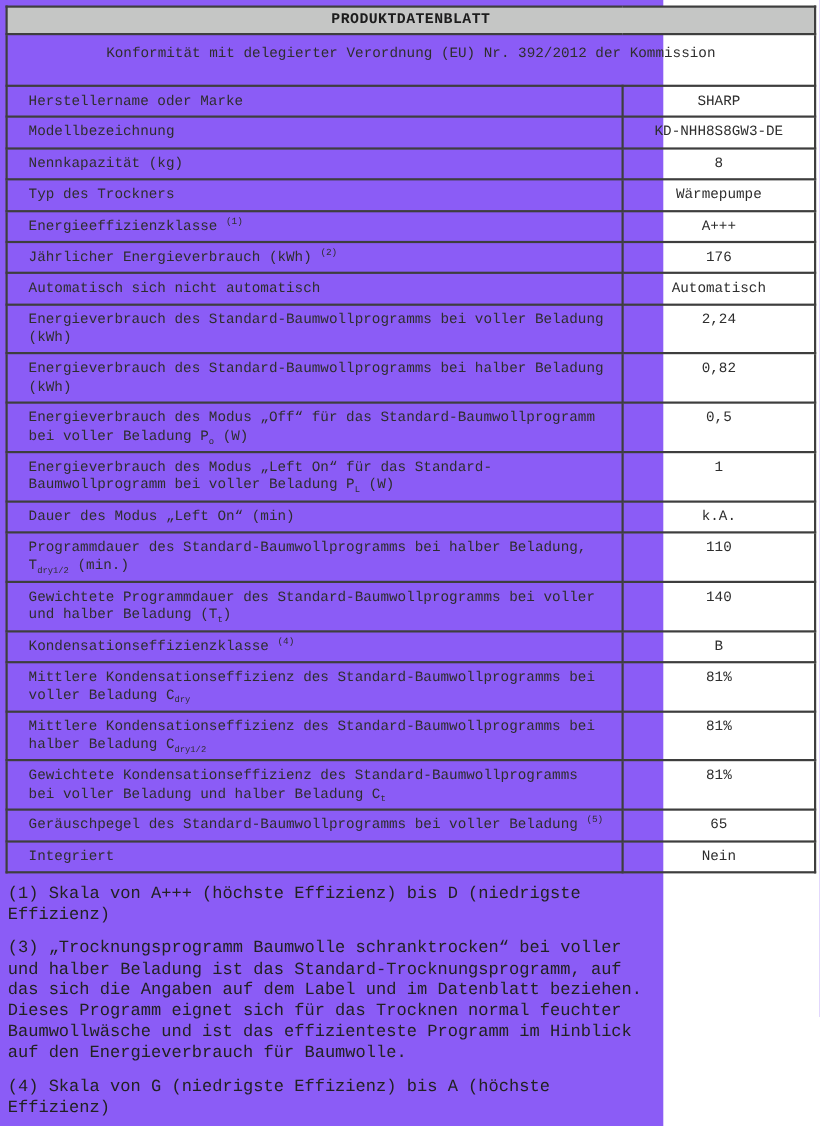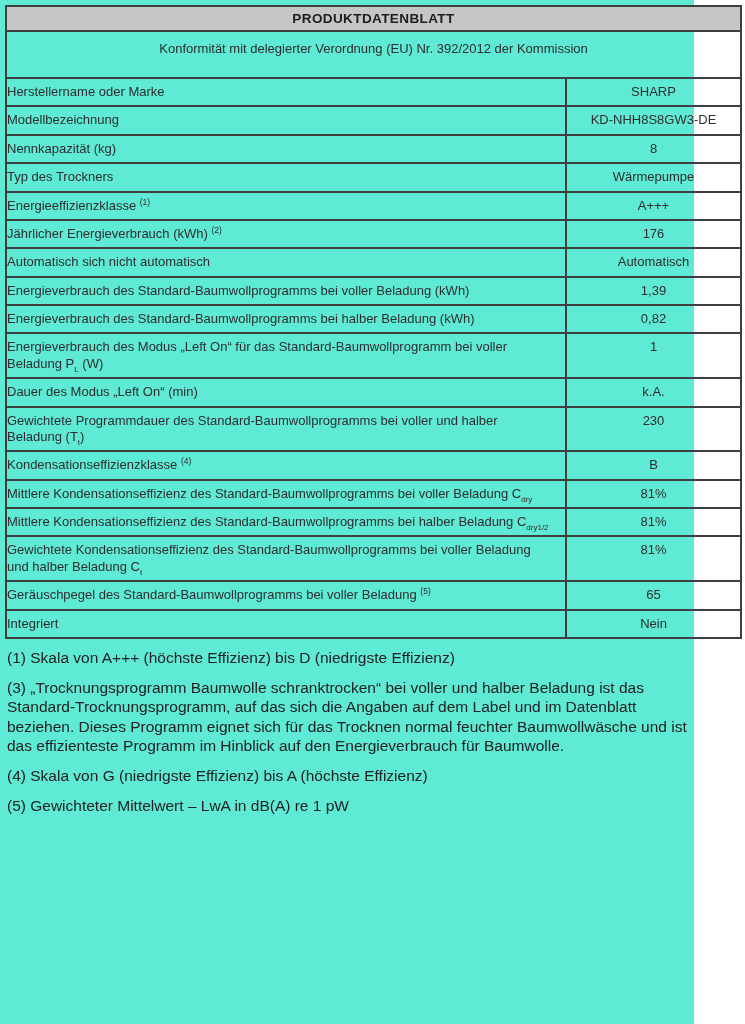--- a/index.html
+++ b/index.html
@@ -8,21 +8,21 @@
     --text:#2e2e2e;
   }
   *{box-sizing:border-box;margin:0;padding:0;}
   html,body{background:#fff;}
   body{
     width:745px;height:1024px;
     font-family:"Liberation Sans","DejaVu Sans",sans-serif;
     color:var(--text);
     overflow:hidden;
   }
-  .page{width:694px;height:1024px;background:#5eead4;padding:5px 5px 0 5px;}
+  .page{width:603px;height:1024px;background:#8b5cf6;padding:5px 5px 0 5px;font-family:Liberation Mono, monospace;}
   table.datasheet{
     border-collapse:collapse;
     width:735px;
     table-layout:fixed;
   }
   table.datasheet th,
   table.datasheet td{
     border:2px solid var(--border);
   }
   th.title-cell{
@@ -36,21 +36,21 @@
   }
   td.subtitle-cell{
     text-align:center;
     font-size:13px;
     padding:9px 10px 21px 10px;
   }
   td.label-cell{
     width:560px;
     font-size:13px;
     line-height:1.26;
-    padding:5px 10px 5px 0;
+    padding:5px 10px 5px 19px;
     vertical-align:middle;
     border-radius:12px;
   }
   td.value-cell{
     font-size:13px;
     line-height:1.26;
     text-align:center;
     padding:5px 4px;
     vertical-align:top;
   }
@@ -113,45 +113,53 @@
     <td class="value-cell">176</td>
   </tr>
 
   <tr>
     <td class="label-cell">Automatisch sich nicht automatisch</td>
     <td class="value-cell">Automatisch</td>
   </tr>
 
   <tr>
     <td class="label-cell">Energieverbrauch des Standard-Baumwollprogramms bei voller Beladung (kWh)</td>
-    <td class="value-cell">1,39</td>
+    <td class="value-cell">2,24</td>
   </tr>
 
   <tr>
     <td class="label-cell">Energieverbrauch des Standard-Baumwollprogramms bei halber Beladung (kWh)</td>
     <td class="value-cell">0,82</td>
   </tr>
 
+  <tr>
+    <td class="label-cell">Energieverbrauch des Modus „Off“ für das Standard-Baumwollprogramm bei voller Beladung P<sub class="subscript">o</sub> (W)</td>
+    <td class="value-cell">0,5</td>
+  </tr>
 
   <tr>
     <td class="label-cell">Energieverbrauch des Modus „Left On“ für das Standard-Baumwollprogramm bei voller Beladung P<sub class="subscript">L</sub> (W)</td>
     <td class="value-cell">1</td>
   </tr>
 
   <tr>
     <td class="label-cell">Dauer des Modus „Left On“ (min)</td>
     <td class="value-cell">k.A.</td>
   </tr>
 
 
 
+  <tr>
+    <td class="label-cell">Programmdauer des Standard-Baumwollprogramms bei halber Beladung, T<sub class="subscript">dry1/2</sub> (min.)</td>
+    <td class="value-cell">110</td>
+  </tr>
 
   <tr>
     <td class="label-cell">Gewichtete Programmdauer des Standard-Baumwollprogramms bei voller und halber Beladung (T<sub class="subscript">t</sub>)</td>
-    <td class="value-cell">230</td>
+    <td class="value-cell">140</td>
   </tr>
 
   <tr>
     <td class="label-cell">Kondensationseffizienzklasse <sup class="fn-marker">(4)</sup></td>
     <td class="value-cell">B</td>
   </tr>
 
   <tr>
     <td class="label-cell">Mittlere Kondensationseffizienz des Standard-Baumwollprogramms bei voller Beladung C<sub class="subscript">dry</sub></td>
     <td class="value-cell">81%</td>

